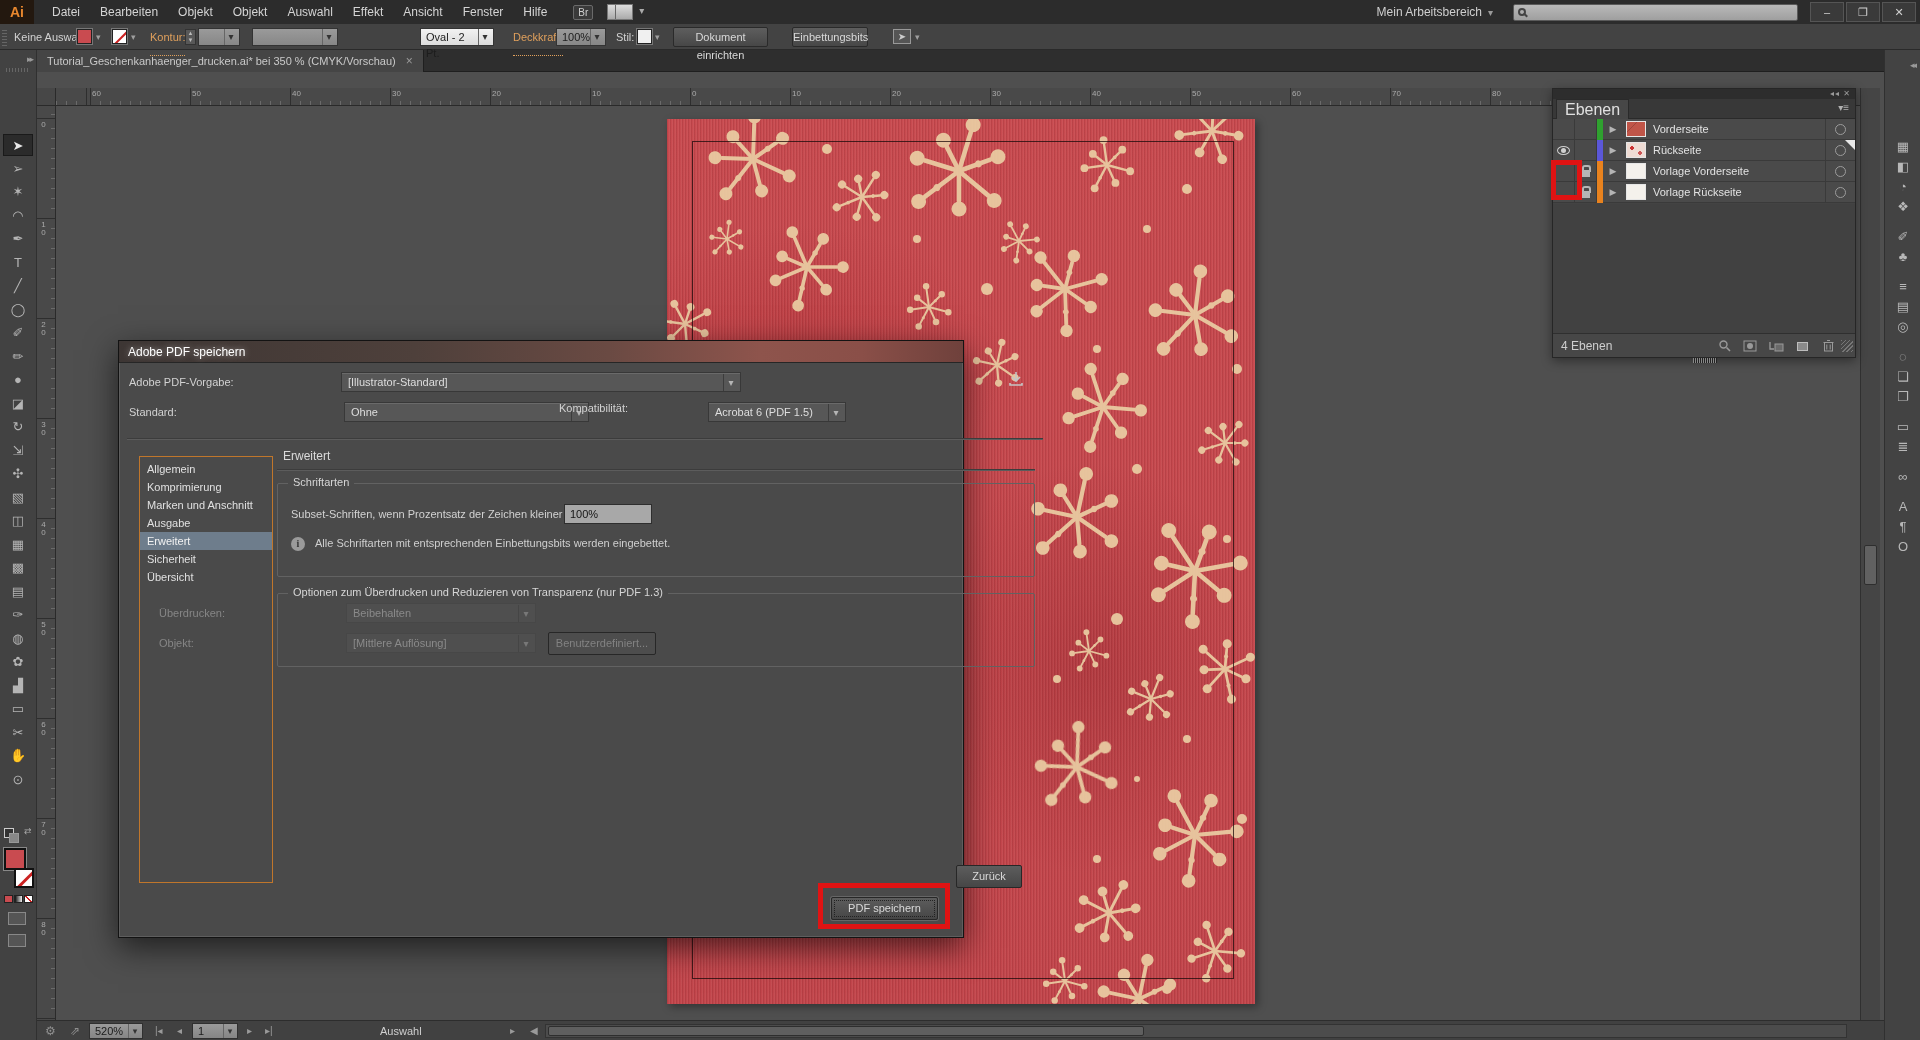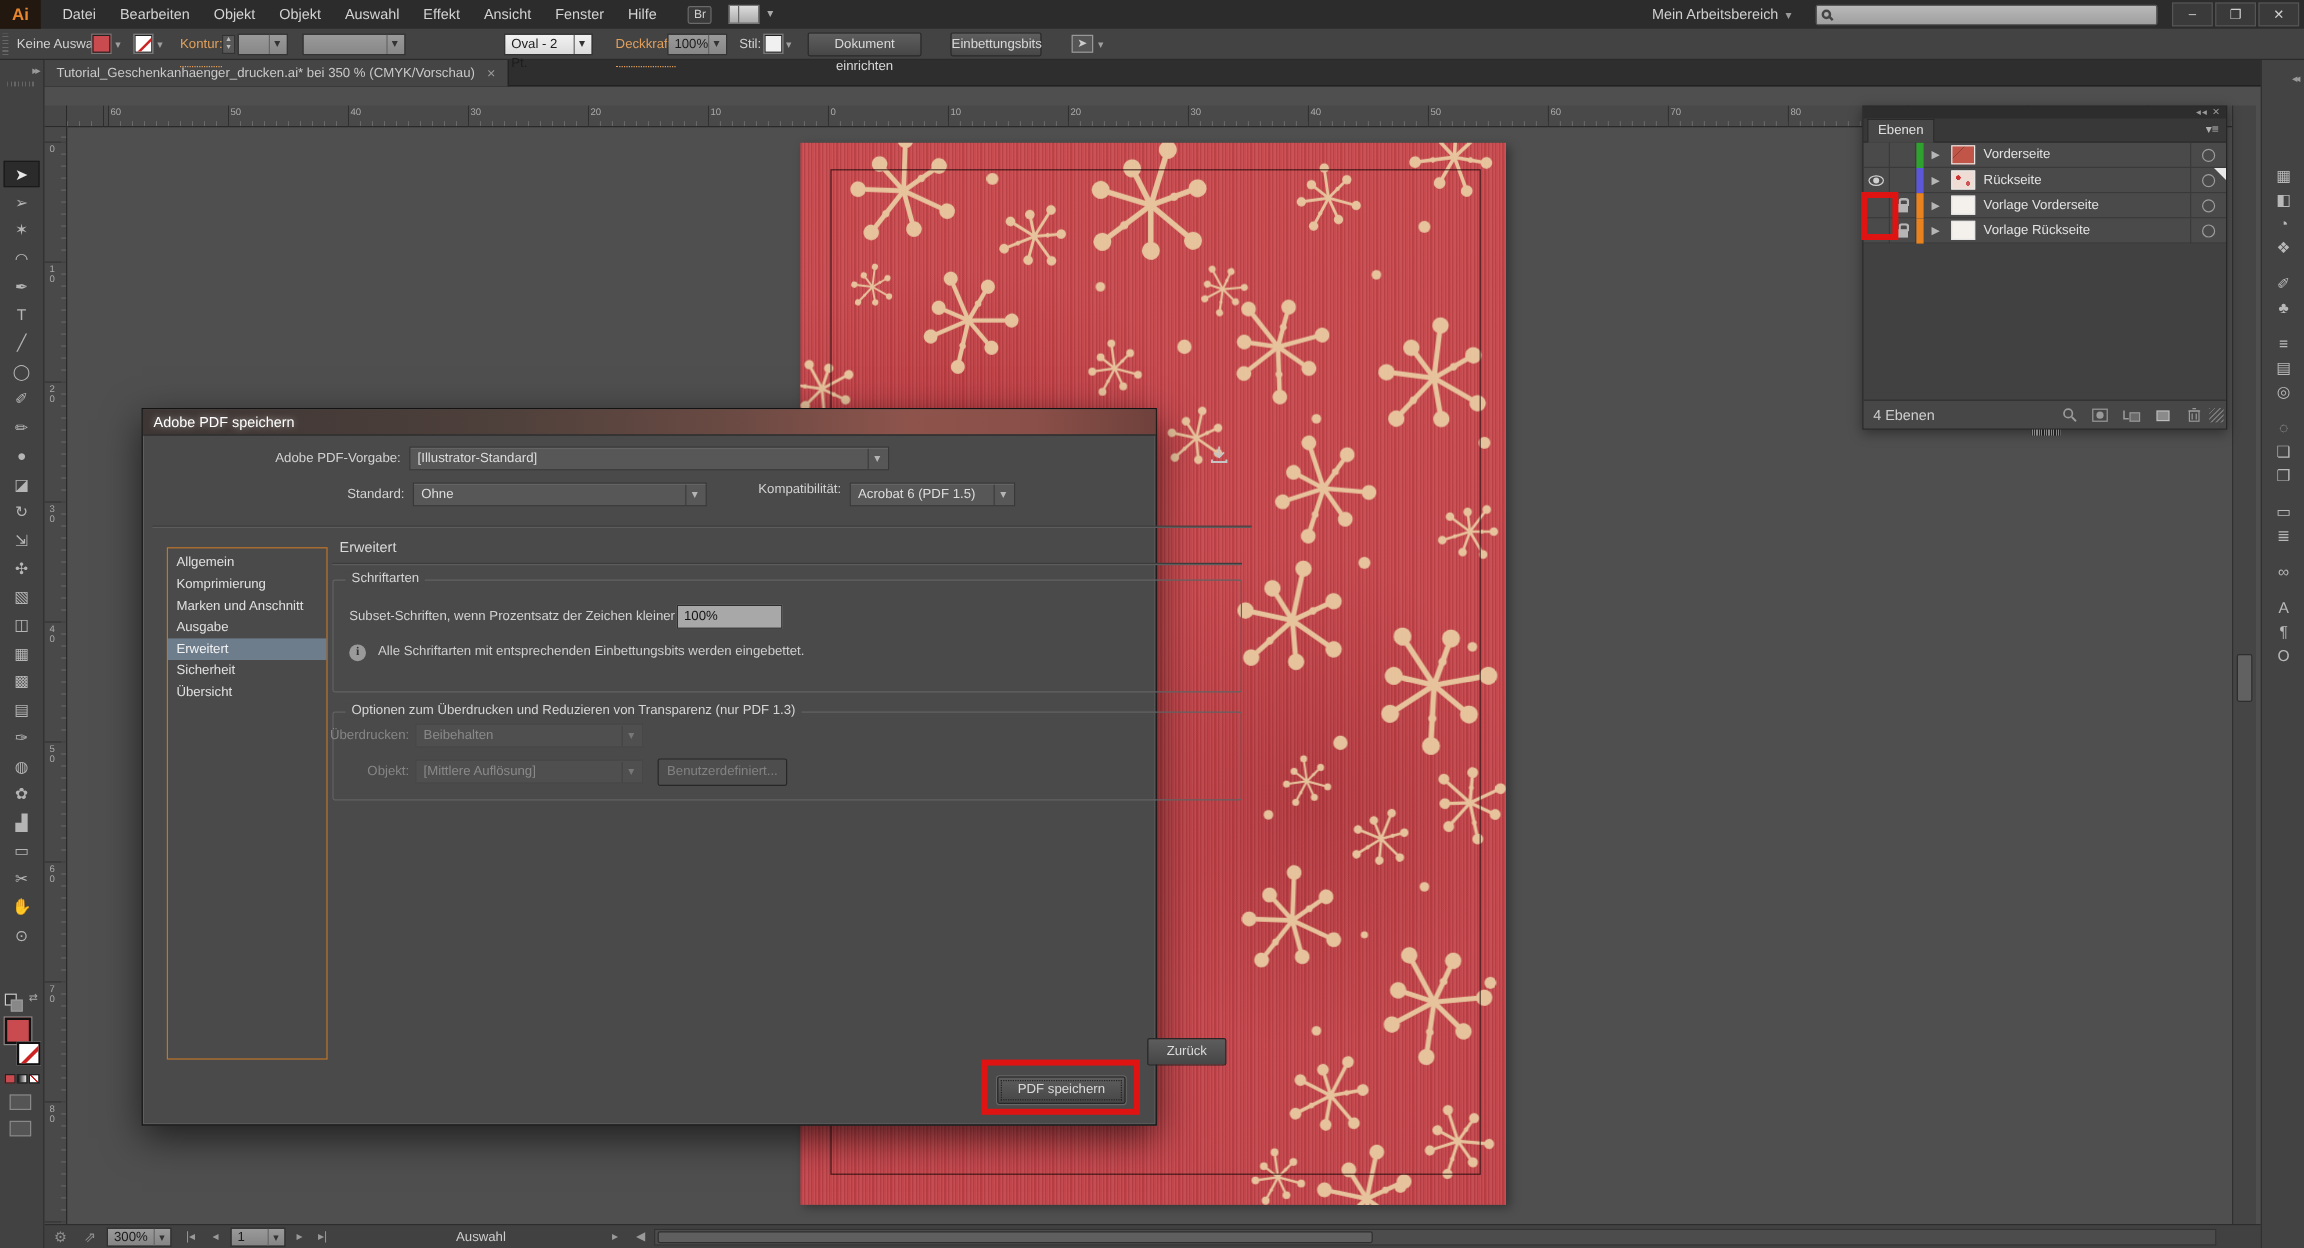--- a/index.html
+++ b/index.html
@@ -79,21 +79,21 @@
 radial-gradient(ellipse 320px 220px at 22% 28%,rgba(150,25,30,.25),transparent 65%),
 radial-gradient(ellipse 260px 320px at 72% 62%,rgba(115,18,24,.22),transparent 65%),
 linear-gradient(#c84b50,#c2464c)}
 .trim{position:absolute;left:25px;top:22px;width:542px;height:838px;border:1px solid rgba(25,10,10,.75)}
 .flakes{position:absolute;left:0;top:0}
 
 
 .dialog{position:absolute;left:118px;top:340px;width:846px;height:598px;background:#4a4a4a;border:1px solid #131313;box-shadow:0 10px 30px rgba(0,0,0,.6),inset 0 0 0 1px #5e5e5e;z-index:50}
 .dlg-title{position:absolute;left:0;top:0;width:100%;height:22px;color:#fff;font-size:12px;line-height:22px;padding-left:9px;text-shadow:0 0 6px rgba(255,255,255,.55);border-bottom:1px solid #262626;
 background:linear-gradient(90deg,#3d3634,#4e403b 35%,#6a4a43 58%,#8e544c 76%,#8a4f48 88%,#6f413c)}
-.lbl{position:absolute;font-size:11px;color:#d2d2d2;text-align:right;line-height:20px;white-space:nowrap}
+.lbl{position:absolute;font-size:11px;color:#d2d2d2;line-height:20px;white-space:nowrap}
 .lbl.dis{color:#868686}
 .dd{position:absolute;height:20px;background:#575757;border:1px solid #383838;box-shadow:inset 0 1px 0 #6a6a6a;color:#dedede;font-size:11px;line-height:18px;padding:0 20px 0 6px;white-space:nowrap;overflow:hidden}
 .dd::after{content:"\25BE";position:absolute;right:2px;top:1px;width:14px;text-align:center;color:#b5b5b5;font-size:10px;border-left:1px solid #3c3c3c}
 .dd.dis{color:#8a8a8a;background:#4f4f4f;border-color:#474747;box-shadow:none}
 .dd.dis::after{color:#787878;border-left-color:#454545}
 .groove{position:absolute;height:2px;border-top:1px solid #3c3c3c;border-bottom:1px solid #5c5c5c}
 .seclist{position:absolute;left:20px;top:115px;width:134px;bottom:54px;border:1px solid #c0762b;background:#4a4a4a;padding-top:3px}
 .sec{height:18px;line-height:18px;padding-left:7px;font-size:11px;color:#e0e0e0;white-space:nowrap}
 .sec.sel{background:#6e7d8c;color:#f2f2f2}
 .pheading{position:absolute;font-size:12px;color:#dadada}
@@ -104,21 +104,21 @@
 .itext{position:absolute;font-size:11px;color:#cfcfcf;white-space:nowrap}
 .dbtn{position:absolute;height:23px;background:linear-gradient(#5d5d5d,#464646);border:1px solid #272727;border-radius:2px;color:#dadada;font-size:11px;line-height:21px;text-align:center}
 .dbtn.focus{outline:1px dotted #222;outline-offset:-4px;box-shadow:0 0 0 1px #666}
 .dbtn.dis{color:#828282;background:#4d4d4d}
 .dlicon{position:absolute;color:#c5c5c5}
 
 
 .lgroup{position:absolute;left:1552px;top:88px;width:304px;height:270px;z-index:40;border:1px solid #262626;background:#434343;box-shadow:0 3px 10px rgba(0,0,0,.4)}
 .lghead{position:absolute;left:0;top:0;width:100%;height:10px;background:#2d2d2d;color:#9a9a9a;font-size:8px;line-height:10px;text-align:right;padding-right:4px;letter-spacing:1px}
 .ltabrow{position:absolute;left:0;top:10px;width:100%;height:20px;background:#383838;border-bottom:1px solid #2a2a2a}
-.ltab{position:absolute;left:3px;top:0;height:20px;background:#474747;border:1px solid #2a2a2a;border-bottom:none;color:#e0e0e0;font-size:11px;line-height:19px;padding:0 8px}
+.ltab{position:absolute;left:3px;top:0;height:20px;background:#474747;border:1px solid #2a2a2a;border-bottom:none;color:#e0e0e0;font-size:16px;line-height:19px;padding:0 8px}
 .lmenu{position:absolute;right:6px;top:3px;color:#b0b0b0;font-size:10px}
 .lrows{position:absolute;left:0;top:30px;width:100%}
 .lrow{position:relative;height:21px;background:#4a4a4a;border-bottom:1px solid #3a3a3a;display:flex;align-items:center}
 .cell{width:22px;height:21px;border-right:1px solid #3a3a3a;display:flex;align-items:center;justify-content:center;flex:0 0 auto}
 .eye{width:13px;height:9px;border:1px solid #d0d0d0;border-radius:50%;position:relative}
 .eye::after{content:"";position:absolute;left:3px;top:1px;width:5px;height:5px;background:#d0d0d0;border-radius:50%}
 .lock{width:9px;height:7px;background:#b5b5b5;position:relative;margin-top:4px}
 .lock::before{content:"";position:absolute;left:1px;top:-5px;width:5px;height:5px;border:2px solid #b5b5b5;border-bottom:none;border-radius:3px 3px 0 0}
 .colorbar{width:6px;height:21px;flex:0 0 auto}
 .twist{width:20px;text-align:center;color:#b5b5b5;font-size:9px;flex:0 0 auto}
@@ -602,21 +602,21 @@
         <div class="dicon" style="top: 418px;">∞</div>
         <div class="dicon" style="top: 448px;">A</div>
         <div class="dicon" style="top: 468px;">¶</div>
         <div class="dicon" style="top: 488px;">O</div>
       </div>
   </div>
 
   <div class="statusbar">
     <div class="sb sbicon" style="left:8px">⚙</div>
     <div class="sb sbicon" style="left:33px">⇗</div>
-    <div class="sddl" style="left:52px;width:54px">300%</div>
+    <div class="sddl" style="left:52px;width:54px">520%</div>
     <div class="sb navg" style="left:118px">|◂</div>
     <div class="sb navg" style="left:140px">◂</div>
     <div class="sddl" style="left:155px;width:46px">1</div>
     <div class="sb navg" style="left:210px">▸</div>
     <div class="sb navg" style="left:228px">▸|</div>
     <div class="sb" style="left:343px">Auswahl</div>
     <div class="sb navg" style="left:473px">▸</div>
     <div class="sb navg" style="left:493px">◀</div>
     <div class="hscroll" style="left:508px;width:1302px">
       <div class="hthumb" style="left:2px;width:596px"></div>

